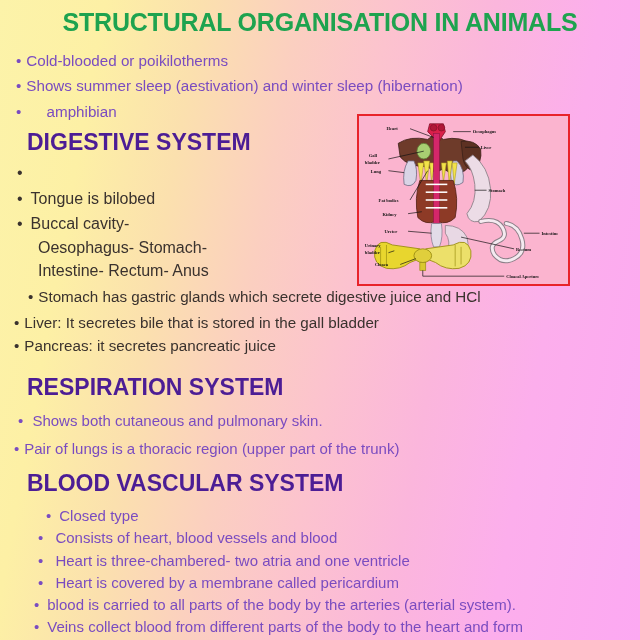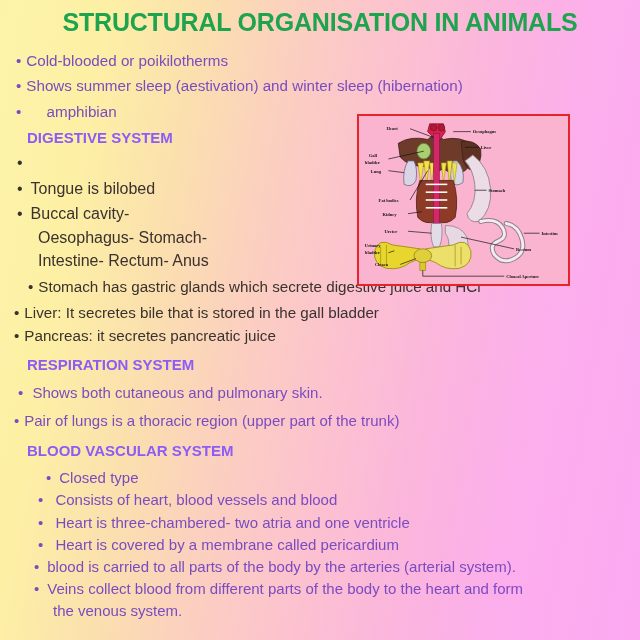--- a/index.html
+++ b/index.html
@@ -33,21 +33,21 @@
     line-height:1.28;
     white-space:pre;
   }
   .bullet { flex:0 0 auto; }
   .txt { flex:0 1 auto; }
 
   
   .purple { color:#7a4cc0; }
   .dark   { color:#3a322e; }
 
-  .sec-head { font-size:15px; font-weight:bold; color:#8b5cf6; white-space:pre; }
+  .sec-head { font-size:23px; font-weight:bold; color:#4c1d95; white-space:pre; }
 
   .t-intro  { font-size:15.2px; }
   .t-dig    { font-size:16px; }
   .t-stom   { font-size:15.2px; }
   .t-resp   { font-size:15px; }
   .t-blood  { font-size:15px; }
 
   
   .diagram {
     position:absolute;
@@ -127,21 +127,21 @@
       <span class="bullet">•</span>
       <span class="txt" style="margin-left:5px">Liver: It secretes bile that is stored in the gall bladder</span>
     </div>
     <div style="height:4px"></div>
     <div class="line t-stom dark" style="padding-left:6px;">
       <span class="bullet">•</span>
       <span class="txt" style="margin-left:5px">Pancreas: it secretes pancreatic juice</span>
     </div>
 
     <div style="height:10px"></div>
-    <div class="sec-head" style="padding-left:19px;">RESPIRATION SYSTEM</div>
+    <div class="sec-head" style="padding-left:19px;margin-top:8px;">RESPIRATION SYSTEM</div>
 
     <div style="height:10px"></div>
     <div class="line t-resp purple" style="padding-left:10px;">
       <span class="bullet">•</span>
       <span class="txt" style="margin-left:5px"> Shows both cutaneous and pulmonary skin.</span>
     </div>
     <div style="height:9px"></div>
     <div class="line t-resp purple" style="padding-left:6px;">
       <span class="bullet">•</span>
       <span class="txt" style="margin-left:5px">Pair of lungs is a thoracic region (upper part of the trunk)</span>

